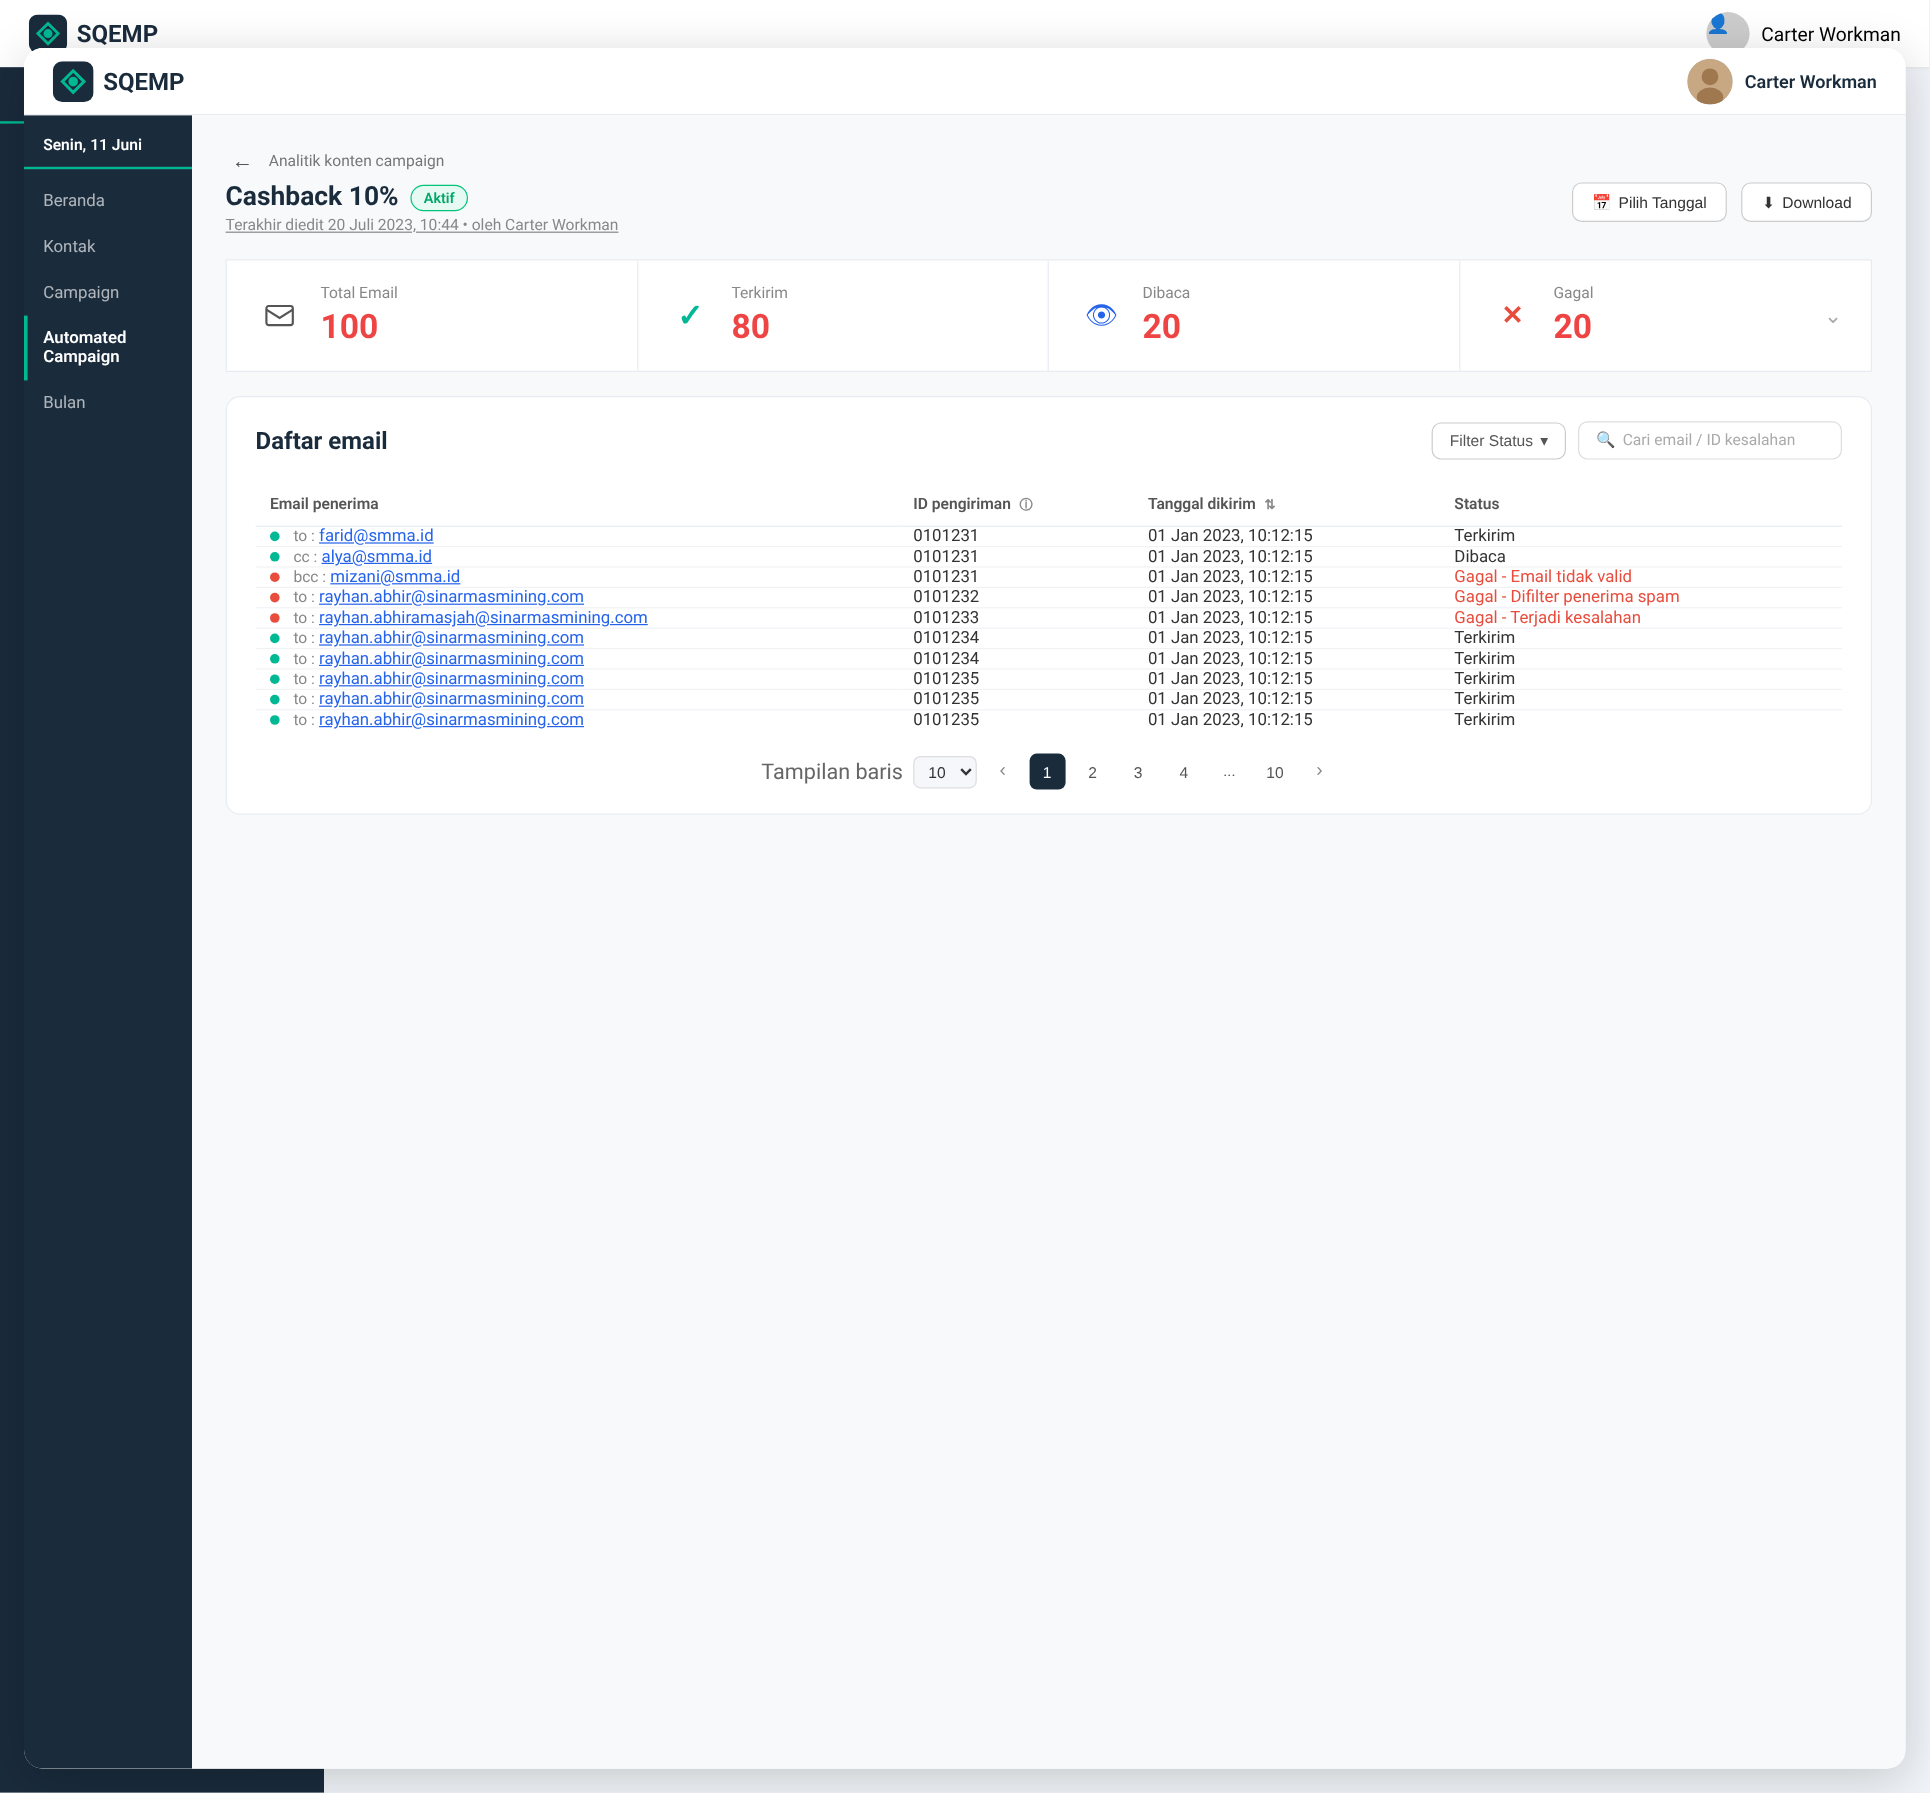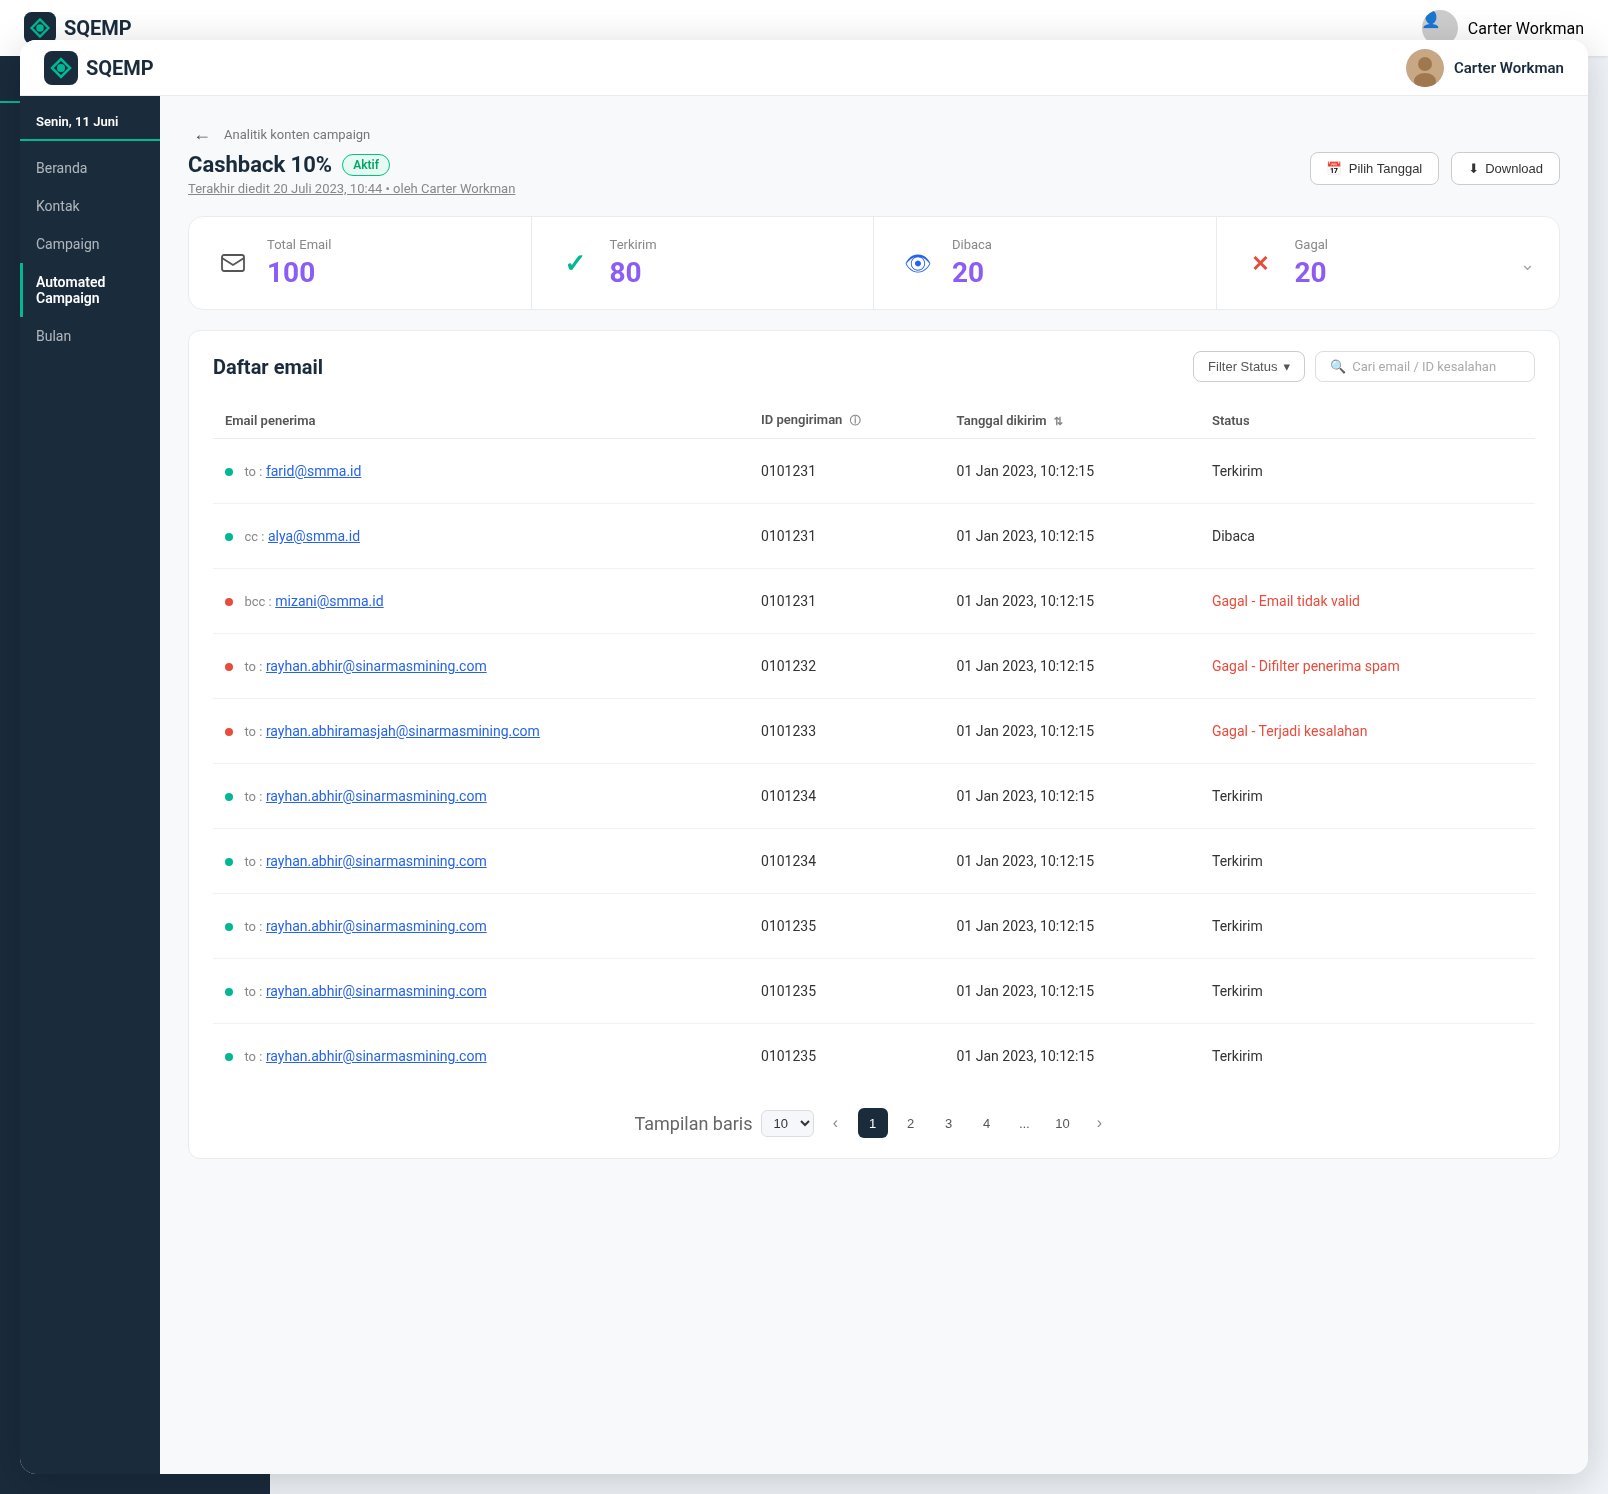--- a/index.html
+++ b/index.html
@@ -380,21 +380,21 @@
       cursor: pointer;
       color: #333;
     }
 
     
     .fg-stats-row {
       display: grid;
       grid-template-columns: 1fr 1fr 1fr 1fr;
       gap: 0;
       background: #fff;
-      border-radius: 15px;
+      border-radius: 1px;
       border: 1px solid #e8ecf0;
       margin-bottom: 20px;
       overflow: hidden;
     }
 
     .fg-stat-card {
       padding: 20px 24px;
       display: flex;
       align-items: center;
       gap: 14px;
@@ -421,21 +421,21 @@
 
     .fg-stat-label {
       font-size: 13px;
       color: #888;
       margin-bottom: 4px;
     }
 
     .fg-stat-value {
       font-size: 28px;
       font-weight: 700;
-      color: #8b5cf6;
+      color: #ef4444;
     }
 
     .fg-stat-expand {
       color: #aaa;
       font-size: 18px;
       cursor: pointer;
     }
 
     
     .fg-email-section {
@@ -501,21 +501,21 @@
       font-weight: 600;
       color: #555;
       text-align: left;
       padding: 10px 12px;
       border-bottom: 1px solid #e8ecf0;
     }
 
     .fg-table td {
       font-size: 14px;
       color: #333;
-      padding: 24px 12px;
+      padding: 0 12px;
       border-bottom: 1px solid #f0f2f5;
       vertical-align: middle;
     }
 
     .fg-table tr:last-child td {
       border-bottom: none;
     }
 
     .fg-dot {
       width: 8px;

